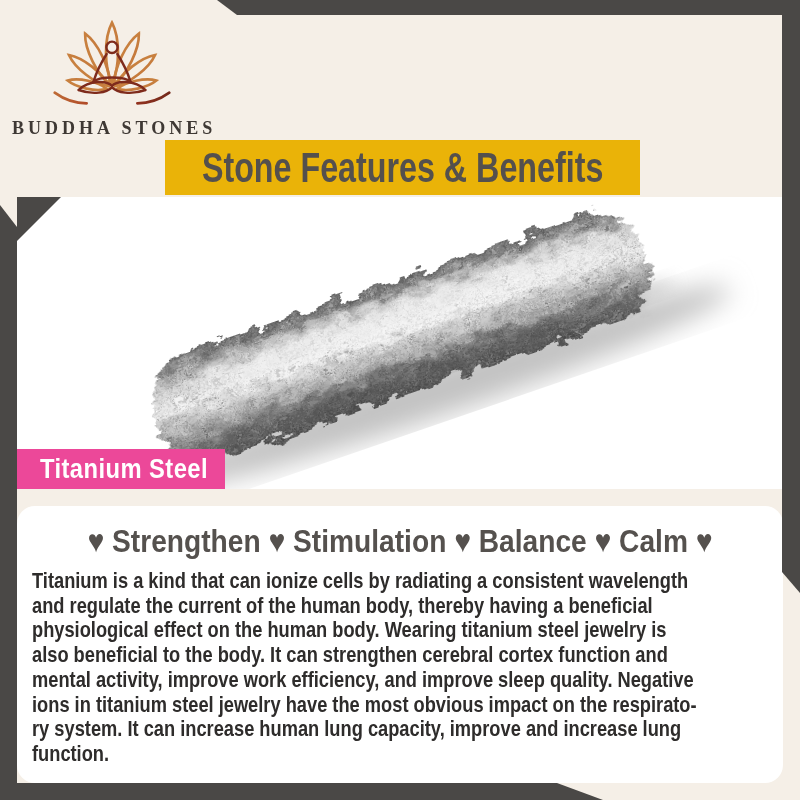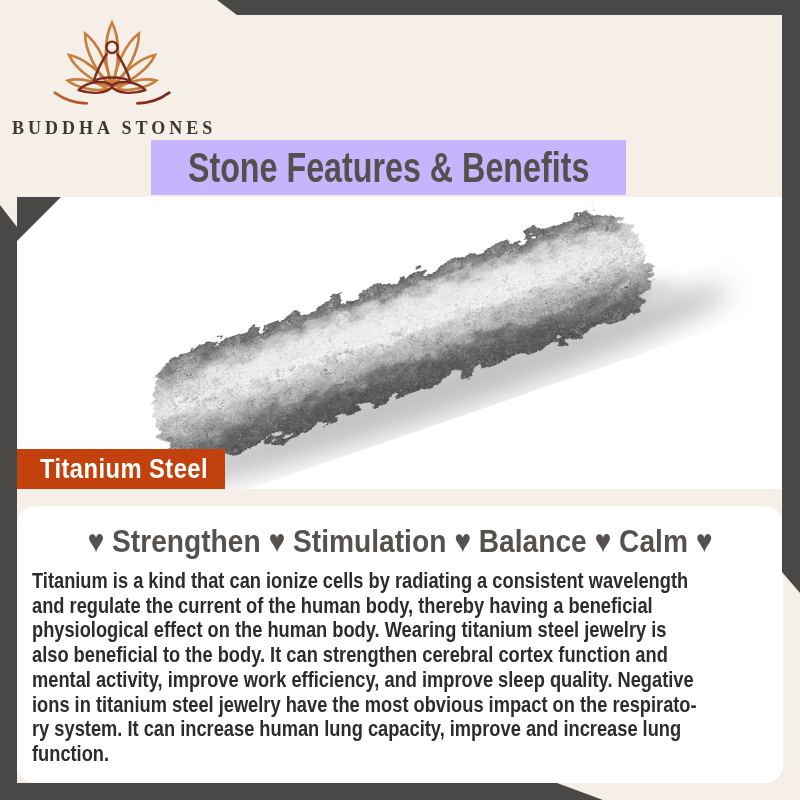--- a/index.html
+++ b/index.html
@@ -17,31 +17,31 @@
   .frame-bottom{left:0;bottom:0;width:603px;height:17px;
     clip-path:polygon(0 0,557px 0,100% 100%,0 100%);}
 
   
   .logo-block{position:absolute;left:12px;top:14px;width:800px;display:flex;
     flex-direction:column;align-items:flex-start;}
   .brand-name{margin-top:4px;font-family:"Liberation Serif",serif;font-size:18px;
     font-weight:600;letter-spacing:4px;color:#3e3834;}
 
   
-  .heading-strip{position:absolute;left:151px;top:140px;width:475px;height:55px;
-    background:#c4b5fd;display:flex;align-items:center;justify-content:center;text-align:center;}
+  .heading-strip{position:absolute;left:165px;top:140px;width:475px;height:55px;
+    background:#eab308;display:flex;align-items:center;justify-content:center;text-align:center;}
   .heading-strip h1{margin:0;font-size:43px;font-weight:bold;color:#54504d;
     white-space:nowrap;transform:scaleX(0.75);transform-origin:center;}
 
   
   .photo-panel{position:absolute;left:17px;top:197px;width:766px;height:292px;
     background:#ffffff;overflow:hidden;}
   .corner-notch{position:absolute;left:0;top:0;width:44px;height:44px;background:#4a4846;
     clip-path:polygon(0 0,100% 0,0 100%);}
-  .label-bar{position:absolute;left:0;bottom:0;width:208px;height:40px;background:#c2410c;
+  .label-bar{position:absolute;left:0;bottom:0;width:208px;height:40px;background:#ec4899;
     display:flex;align-items:center;}
   .label-bar span{padding-left:26px;font-size:27px;font-weight:bold;color:#ffffff;
     white-space:nowrap;transform:scaleX(0.88);transform-origin:left center;letter-spacing:0.5px;}
 
   
   .text-panel{position:absolute;left:17px;top:506px;width:766px;height:277px;
     background:#ffffff;border-radius:18px;}
   .benefits-headline{margin:0;position:absolute;left:0;top:17px;width:100%;
     text-align:center;font-size:32px;font-weight:bold;color:#55514e;white-space:nowrap;
     transform:scaleX(0.88);transform-origin:center;}

